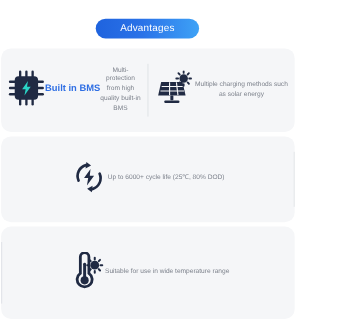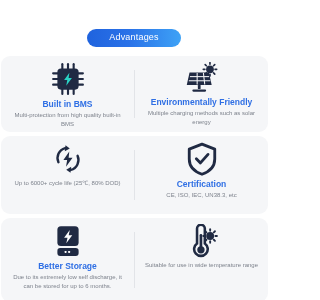--- a/index.html
+++ b/index.html
@@ -22,21 +22,21 @@
     display: flex;
     flex-direction: column;
     align-items: center;
   }
 
   
   .header {
     width: 100%;
     display: flex;
     justify-content: center;
-    padding-top: 29px;
+    padding-top: 17px;
     padding-bottom: 9px;
     box-sizing: border-box;
   }
   .badge {
     background: linear-gradient(90deg, #1f63de 0%, #2a72e8 45%, #3ea2f6 100%);
     color: #ffffff;
     font-size: 9px;
     letter-spacing: .2px;
     border-radius: 999px;
     padding: 4px 22px 5px 22px;
@@ -61,23 +61,23 @@
     align-items: stretch;
     box-sizing: border-box;
   }
   .row-1 { height: 76px; }
   .row-2 { height: 78px; }
   .row-3 { height: 84px; }
 
   .cell {
     flex: 1 1 50%;
     display: flex;
-    flex-direction: column;
+    flex-direction: row;
     align-items: center;
-    justify-content: flex-start;
+    justify-content: center;
     box-sizing: border-box;
     padding: 6px 6px 7px 6px;
     min-width: 0;
   }
   .divider {
     width: 1px;
     background: #e2e4e8;
     margin: 14px 0;
     flex: 0 0 1px;
   }
@@ -168,21 +168,20 @@
                 <line x1="8.6" y1="21" x2="36.2" y2="21"></line>
                 <line x1="7" y1="27" x2="38" y2="27"></line>
                 <line x1="19" y1="15.6" x2="19" y2="32.4"></line>
                 <line x1="28" y1="15.6" x2="30" y2="32.4"></line>
               </g>
               <rect x="20" y="33" width="4" height="6" rx="1"></rect>
               <rect x="12" y="39.5" width="20" height="3.2" rx="1.6"></rect>
             </g>
           </svg>
         </div>
-        <div class="card-title">Environmentally Friendly</div>
         <div class="card-desc">Multiple charging methods such as solar energy</div>
       </div>
     </div>
 
     <div class="row row-2">
 
       <div class="cell">
         <div class="icon-wrap">
           <svg width="34" height="34" viewBox="0 0 48 48">
             <g fill="none" stroke="#202a43" stroke-width="3.4" stroke-linecap="round">
@@ -194,49 +193,24 @@
               <path d="M27.5 43.5 L21.5 39 L28.5 35 Z"></path>
               <path d="M25.8 13.5 L17.5 25.3 L22.8 25.3 L21.2 34.8 L30.4 22.2 L24.9 22.2 Z"></path>
             </g>
           </svg>
         </div>
         <div class="card-desc">Up to 6000+ cycle life (25℃, 80% DOD)</div>
       </div>
 
       <div class="divider"></div>
 
-      <div class="cell">
-        <div class="icon-wrap">
-          <svg width="32" height="34" viewBox="0 0 44 48">
-            <path d="M22 3 L40 10 V24 C40 34.5 32.5 42 22 45.5 C11.5 42 4 34.5 4 24 V10 Z" fill="none" stroke="#202a43" stroke-width="4" stroke-linejoin="round"></path>
-            <path d="M14 23.5 L19.8 29.5 L30.5 17.5" fill="none" stroke="#202a43" stroke-width="4" stroke-linecap="round" stroke-linejoin="round"></path>
-          </svg>
-        </div>
-        <div class="card-title">Certification</div>
-        <div class="card-desc">CE, ISO, IEC, UN38.3, etc</div>
-      </div>
     </div>
 
     <div class="row row-3">
 
-      <div class="cell">
-        <div class="icon-wrap">
-          <svg width="30" height="34" viewBox="0 0 40 48">
-            <rect x="5" y="3" width="30" height="28" rx="5" fill="#202a43"></rect>
-            <path d="M22.5 8.5 L14.5 19.5 L19.3 19.5 L17.6 27 L26 16 L21 16 Z" fill="#ffffff"></path>
-            <rect x="5" y="34" width="30" height="11" rx="4" fill="#202a43"></rect>
-            <g fill="#ffffff">
-              <rect x="15" y="38.2" width="3.2" height="2.6" rx="1.1"></rect>
-              <rect x="20" y="38.2" width="3.2" height="2.6" rx="1.1"></rect>
-            </g>
-          </svg>
-        </div>
-        <div class="card-title">Better Storage</div>
-        <div class="card-desc">Due to its extremely low self discharge, it can be stored for up to 6 months.</div>
-      </div>
 
       <div class="divider"></div>
 
       <div class="cell">
         <div class="icon-wrap">
           <svg width="34" height="34" viewBox="0 0 48 48">
             <g fill="#202a43">
               <path d="M17 6.5 a5.5 5.5 0 0 1 11 0 V27.5 a9.6 9.6 0 1 1 -11 0 Z" fill="none" stroke="#202a43" stroke-width="3.6"></path>
               <circle cx="22.5" cy="36.5" r="5.2"></circle>
               <rect x="20.6" y="14" width="3.8" height="20" rx="1.9"></rect>

